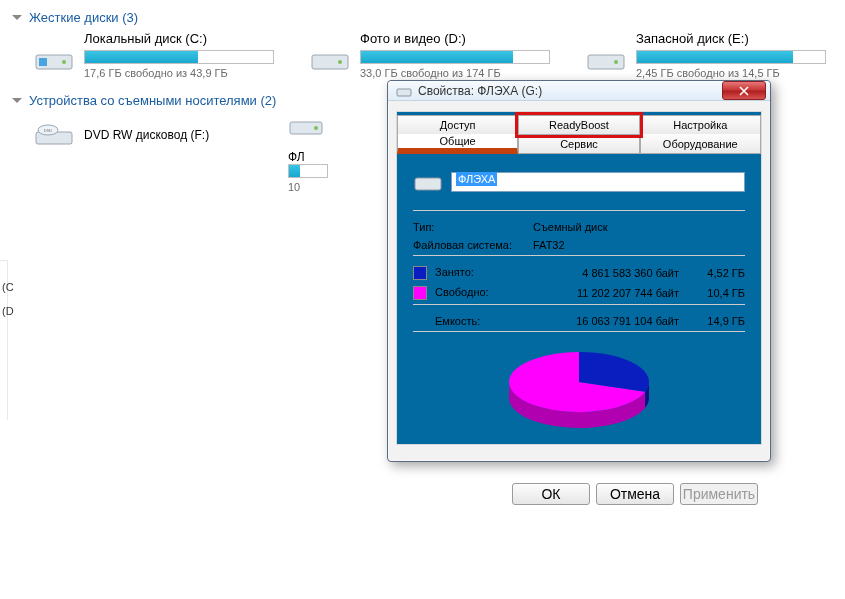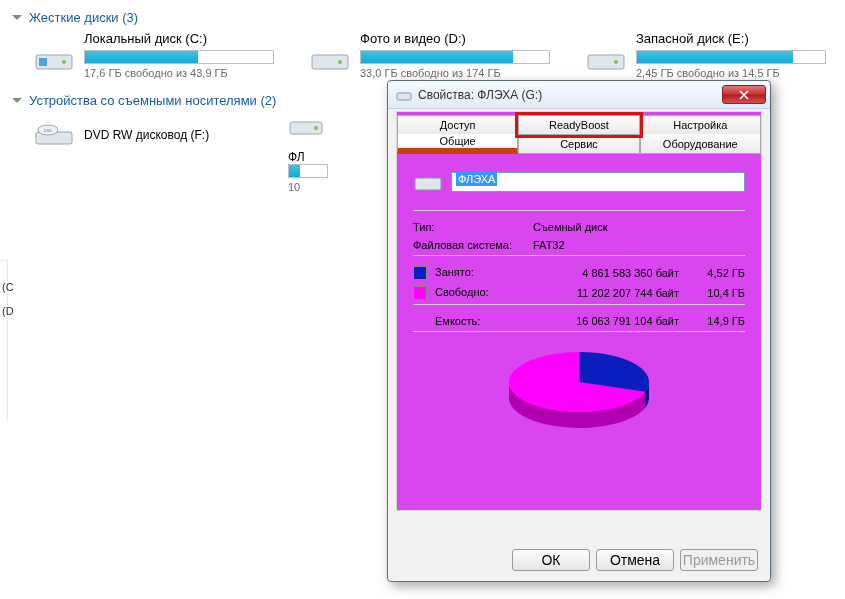--- a/index.html
+++ b/index.html
@@ -63,21 +63,21 @@
     font-size: 11px;
     color: #333;
     padding-top: 8px;
   }
   .left-stub div { margin: 12px 0 12px 2px; }
 
   
   .dialog {
     position: absolute;
     left: 387px; top: 80px;
-    width: 384px; height: 502px;
+    width: 384px; height: 382px;
     background: #f2f2f2;
     border: 1px solid #5a6a80;
     box-shadow: 0 0 0 1px rgba(255,255,255,0.4) inset, 4px 4px 12px rgba(0,0,0,0.35);
     border-radius: 4px;
     display: flex; flex-direction: column;
   }
   .titlebar {
     height: 28px;
     background: linear-gradient(to bottom, #f7fbff, #e0ecf7);
     border-bottom: 1px solid #c6d3e2;
@@ -91,22 +91,22 @@
     width: 44px; height: 19px;
     background: linear-gradient(to bottom, #e87777, #c83838 45%, #b02020 55%, #d85050);
     border: 1px solid #8a2020;
     border-radius: 3px;
     display: flex; align-items: center; justify-content: center;
     cursor: pointer;
   }
   .close-btn svg { width: 10px; height: 10px; }
   .dlg-inner {
     flex: 1;
-    margin: 2px 8px 8px 8px;
-    background: #d946ef;
+    margin: 10px 8px 8px 8px;
+    background: #0369a1;
     border: 1px solid #d8d8d8;
     display: flex; flex-direction: column;
     position: relative;
   }
   .tabs {
     display: flex; flex-wrap: wrap;
     padding-top: 3px;
   }
   .tab {
     height: 20px;

